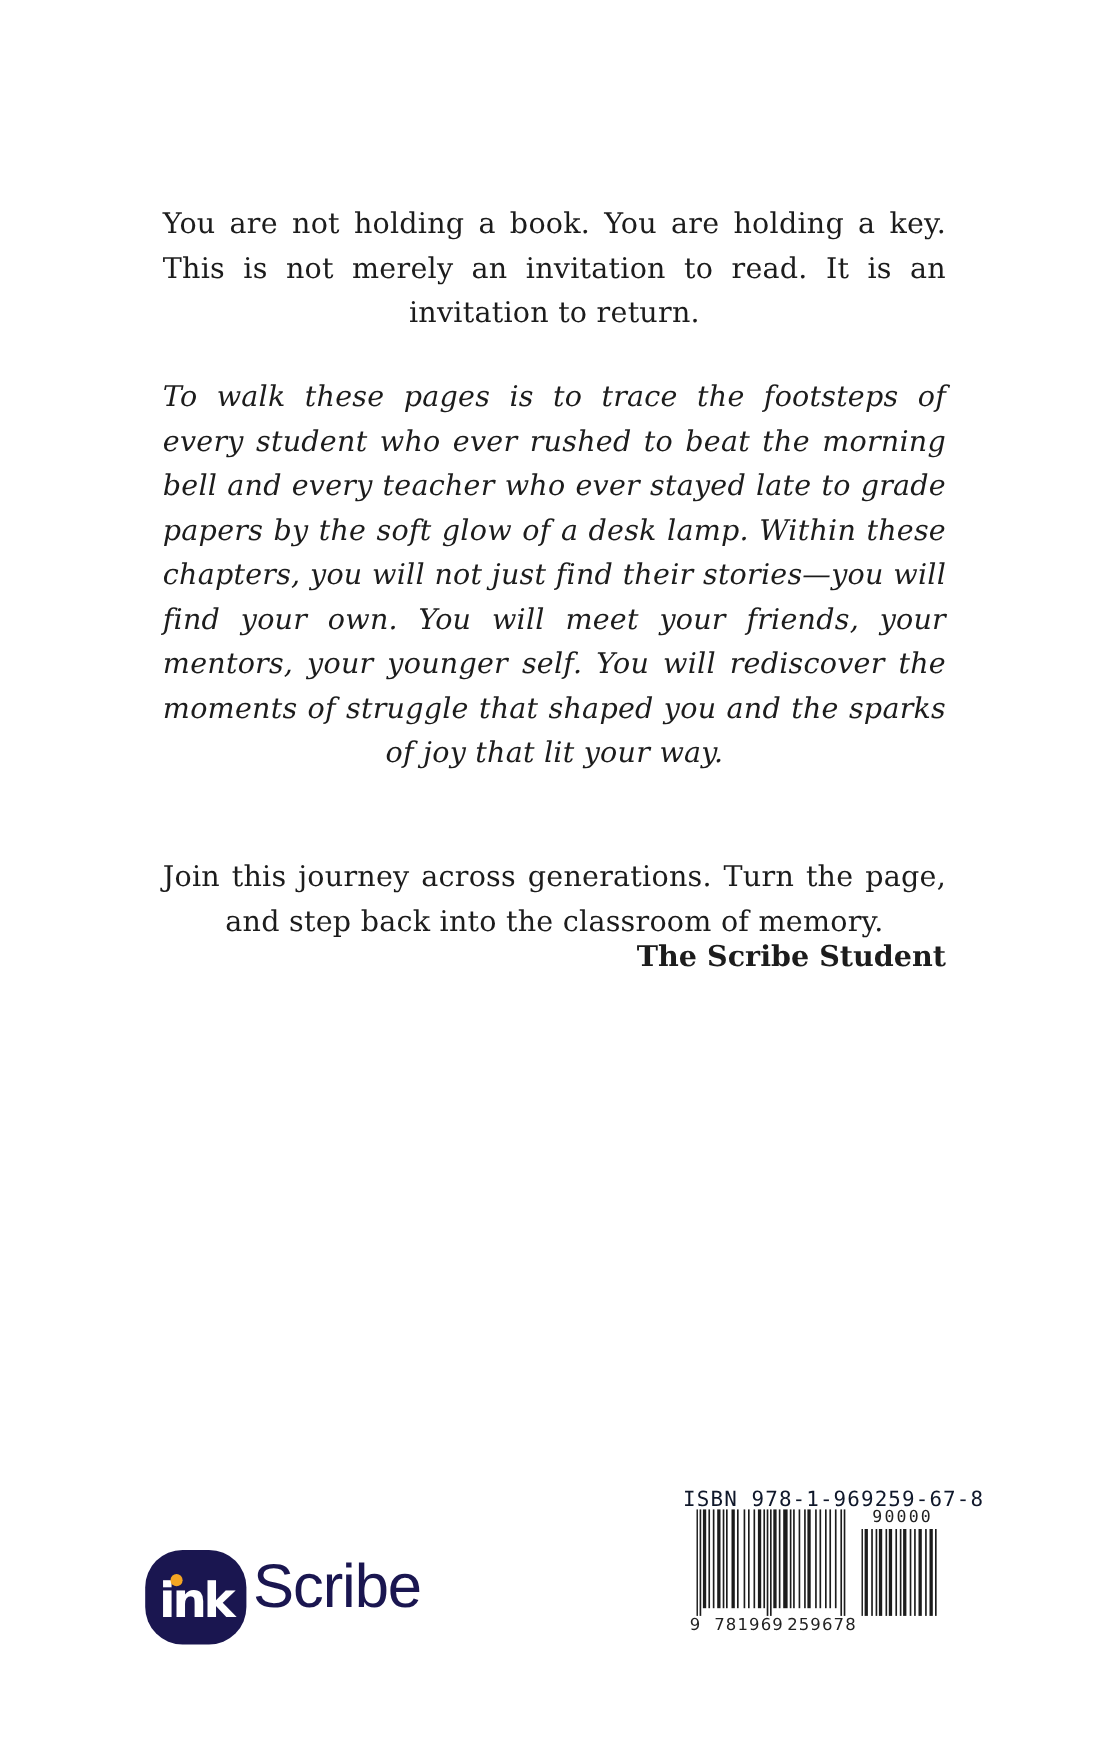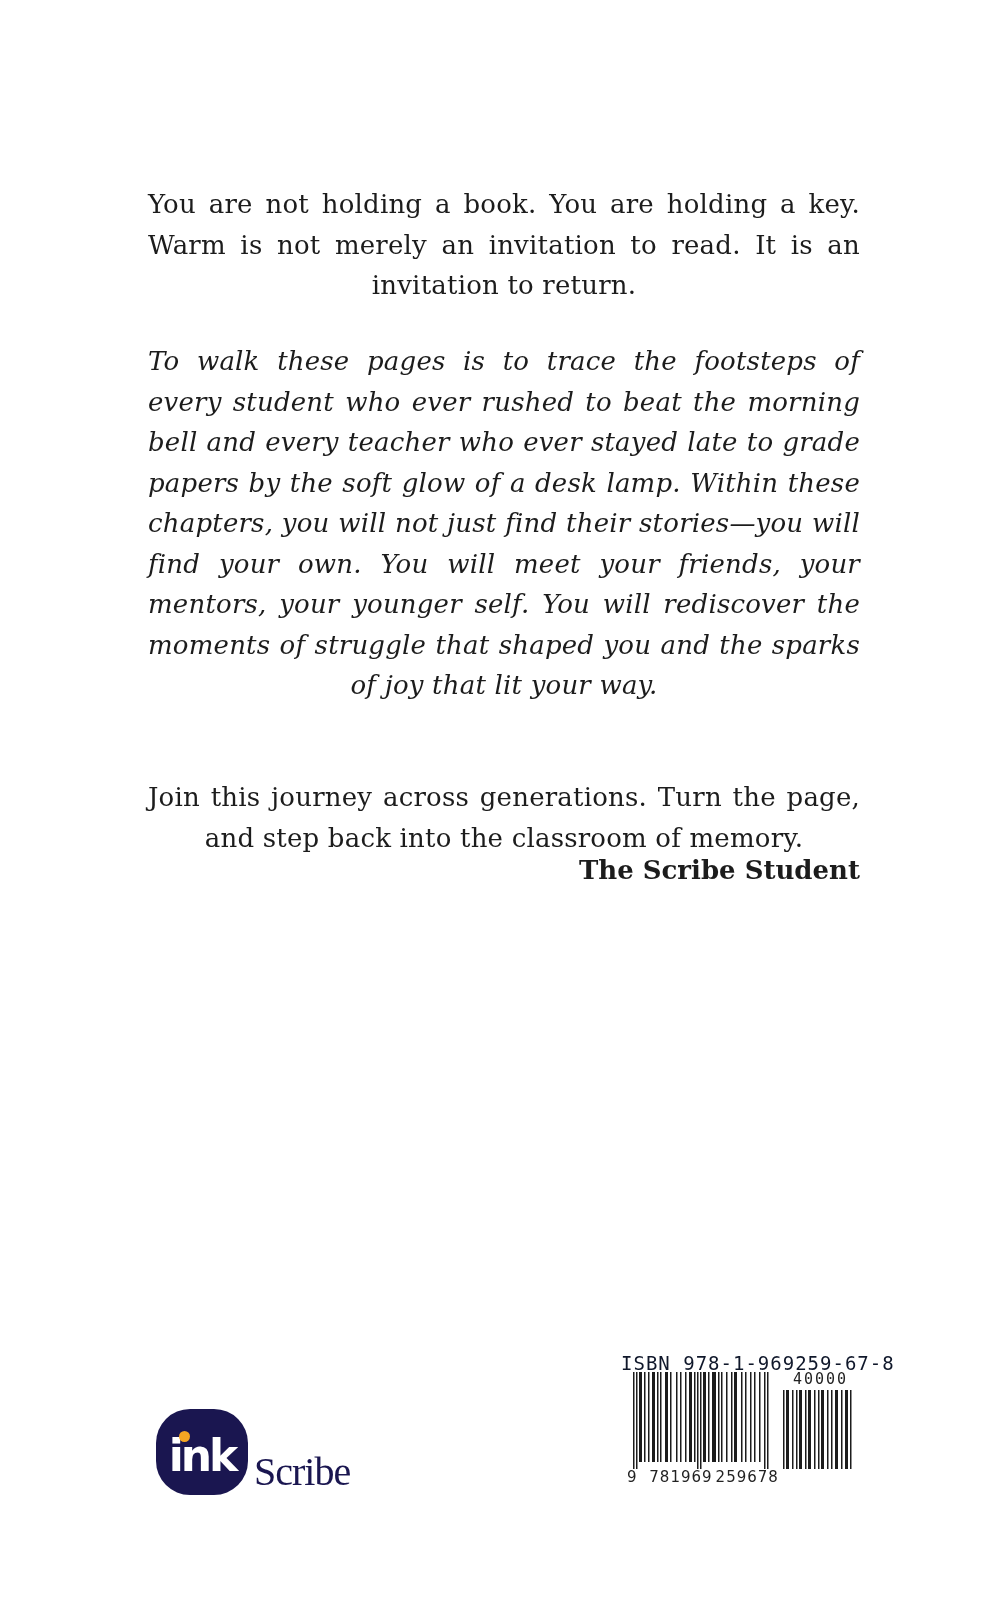--- a/index.html
+++ b/index.html
@@ -38,25 +38,25 @@
     text-align: right;
     font-size: 26px;
     line-height: 40.5px;
   }
   .signoff .author {
     font-weight: bold;
   }
   
   .logo {
     position: absolute;
-    left: 156px;
+    left: 132px;
     top: 1409px;
     height: 86px;
     display: flex;
-    align-items: flex-end;
+    align-items: flex-start;
   }
   .logo-badge {
     width: 92px;
     height: 86px;
     background: #1a1650;
     border-radius: 34px;
     position: relative;
     display: flex;
     align-items: center;
     justify-content: center;
@@ -72,22 +72,22 @@
   .logo-badge .dot {
     position: absolute;
     left: 23px;
     top: 22px;
     width: 11px;
     height: 11px;
     border-radius: 50%;
     background: #f5a623;
   }
   .logo-word {
-    font-family: Liberation Serif, serif;
-    font-size: 40px;
+    font-family: Liberation Sans, sans-serif;
+    font-size: 56px;
     color: #1a1650;
     margin-left: 6px;
     letter-spacing: -1px;
   }
   
   .barcode {
     position: absolute;
     left: 615px;
     top: 1352px;
     width: 245px;
@@ -135,39 +135,39 @@
     color: #222;
     white-space: nowrap;
     letter-spacing: 1px;
   }
 </style>
 </head>
 <body>
 
 <div>
 
-  <p class="text-block para" id="p1">You are not holding a book. You are holding a key. Warm is not merely an invitation to read. It is an invitation to return.</p>
+  <p class="text-block para" id="p1">You are not holding a book. You are holding a key. This is not merely an invitation to read. It is an invitation to return.</p>
   <p class="text-block para" id="p2">To walk these pages is to trace the footsteps of every student who ever rushed to beat the morning bell and every teacher who ever stayed late to grade papers by the soft glow of a desk lamp. Within these chapters, you will not just find their stories—you will find your own. You will meet your friends, your mentors, your younger self. You will rediscover the moments of struggle that shaped you and the sparks of joy that lit your way.</p>
   <p class="text-block para" id="p3">Join this journey across generations. Turn the page, and step back into the classroom of memory.</p>
 
   <div class="signoff">
     <div class="author">The Scribe Student</div>
   </div>
 
   <div class="logo">
     <div class="logo-badge">
       <span class="dot"></span>
       <span class="ink">ink</span>
     </div>
     <span class="logo-word">Scribe</span>
   </div>
 
   <div class="barcode">
     <div class="isbn-label">ISBN 978-1-969259-67-8</div>
-    <div class="price-label">40000</div>
+    <div class="price-label">90000</div>
 
     <svg class="bars-main" viewBox="0 0 140 97" preserveAspectRatio="none">
       <g fill="#1c1c1c">
         <rect x="0" y="0" width="1.5" height="97"></rect>
         <rect x="3" y="0" width="1.5" height="97"></rect>
         <rect x="6" y="0" width="3" height="90"></rect>
         <rect x="11" y="0" width="1.5" height="90"></rect>
         <rect x="15" y="0" width="1.5" height="90"></rect>
         <rect x="19" y="0" width="3" height="90"></rect>
         <rect x="24" y="0" width="1.5" height="90"></rect>

